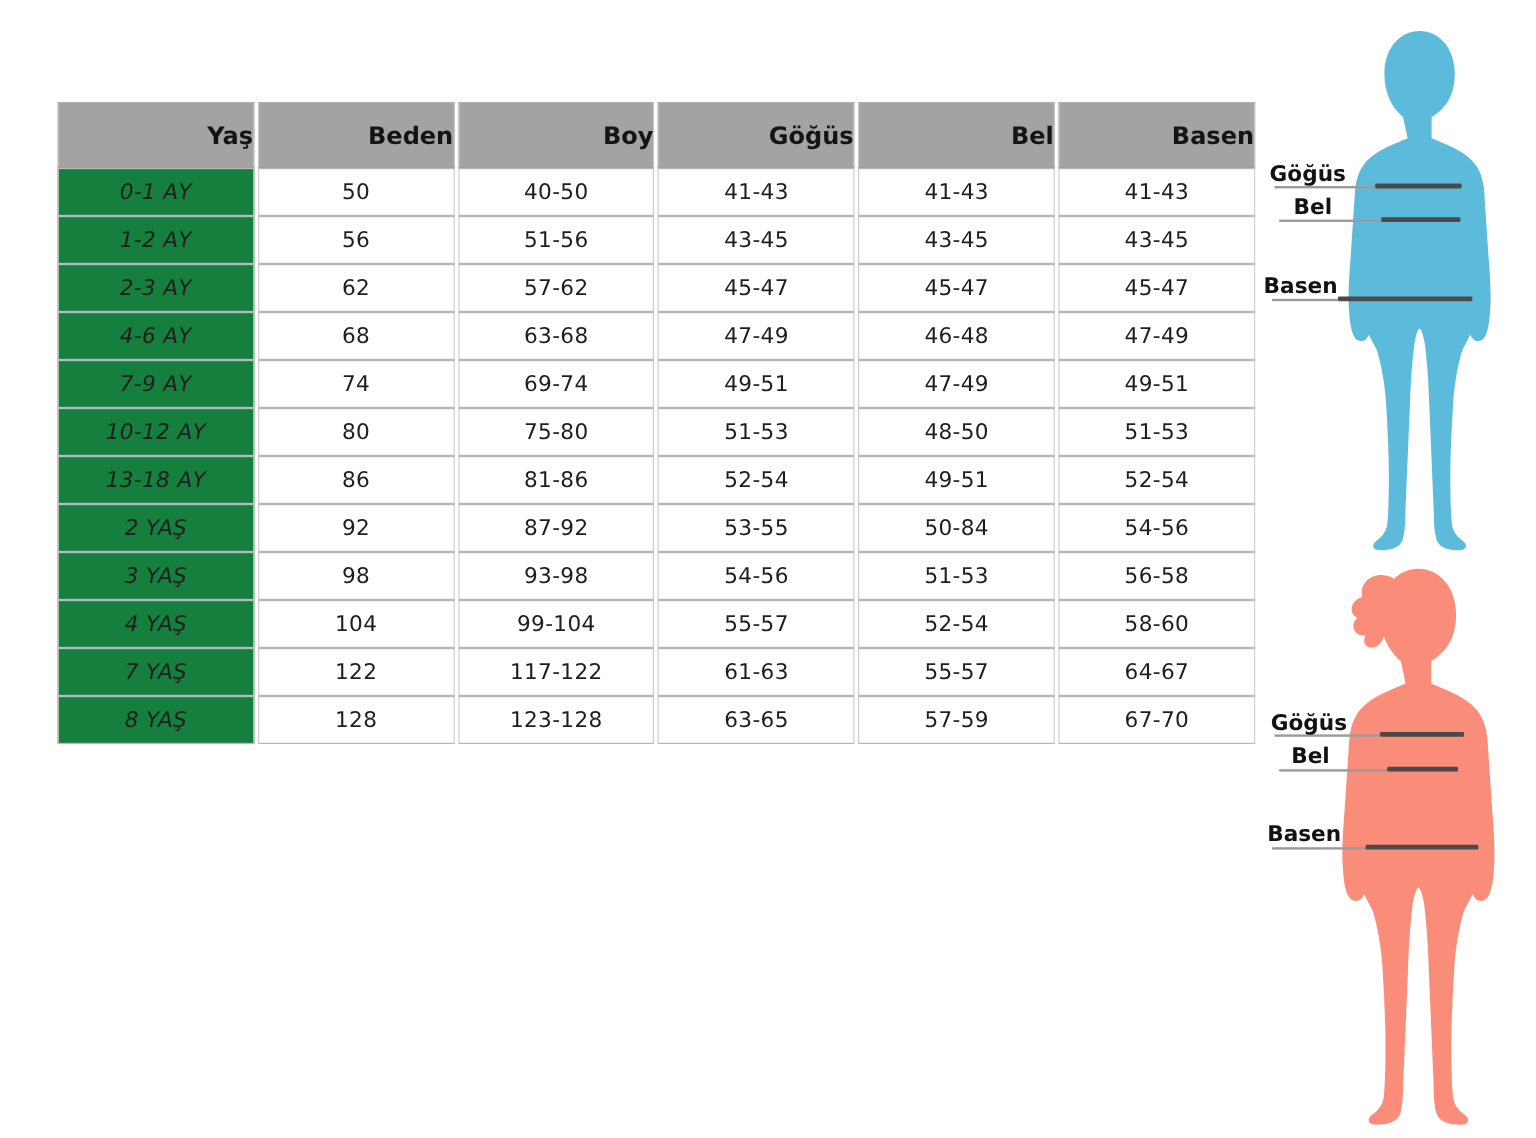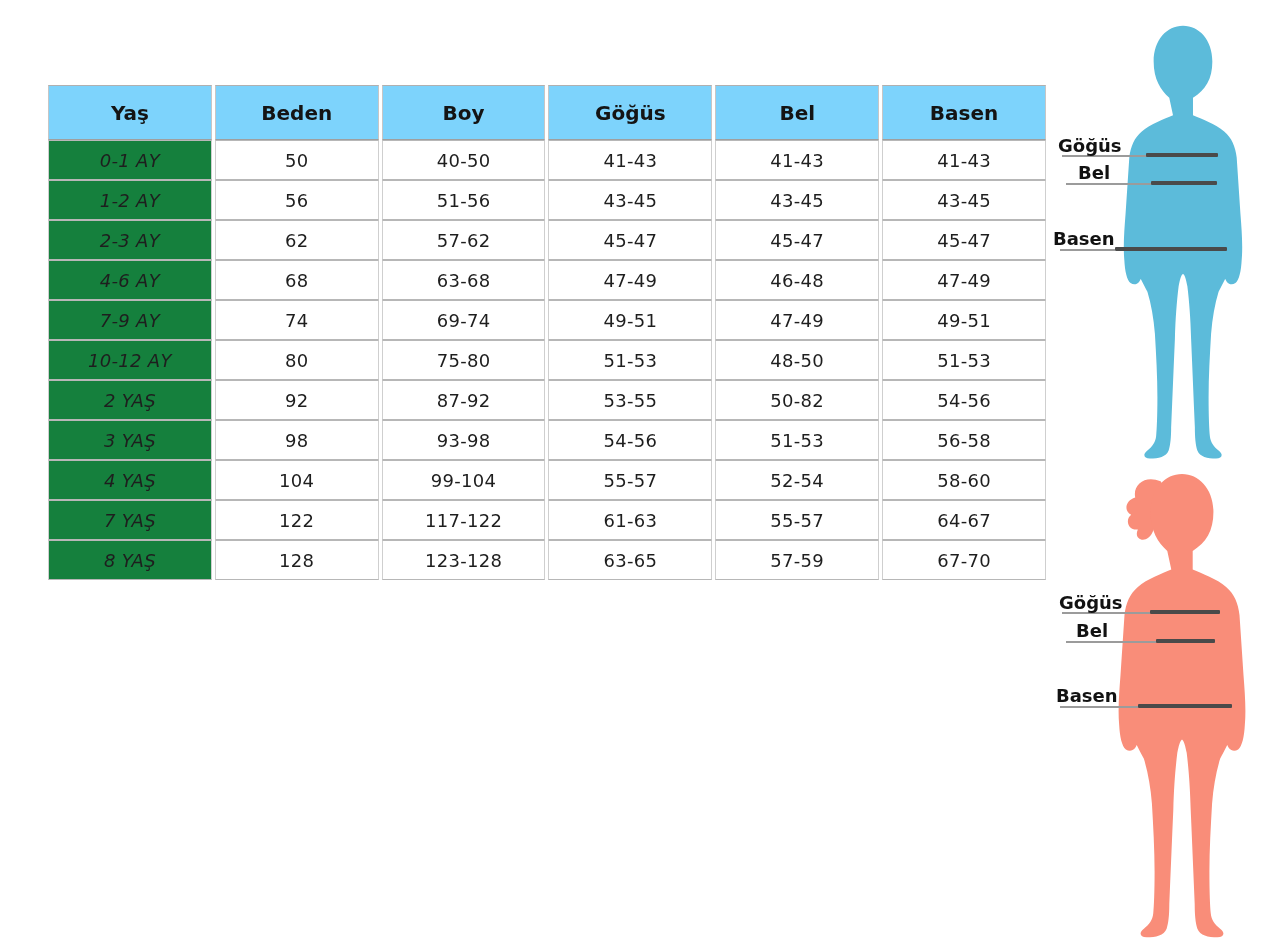--- a/index.html
+++ b/index.html
@@ -6,22 +6,22 @@
   html,body { width:1280px; height:948px; background:#ffffff;
     font-family:"DejaVu Sans","Liberation Sans",sans-serif; }
   .stage { position:relative; width:1280px; height:948px; overflow:hidden; background:#fff; }
 
   
   table.size-table {
     position:absolute; left:45px; top:85px; width:1004px;
     border-collapse:separate; border-spacing:3px 0; table-layout:fixed;
   }
   .size-table th {
-    height:55px; background:#7dd3fc; color:#141414;
-    font-size:20px; font-weight:bold; text-align:center; vertical-align:middle;
+    height:55px; background:#a3a3a3; color:#141414;
+    font-size:20px; font-weight:bold; text-align:right; vertical-align:middle;
     border-top:1px solid #b0b0b0; border-bottom:1px solid #9f9f9f;
     border-left:1px solid #c6c6c6; border-right:1px solid #c6c6c6;
   }
   .size-table td {
     height:40px; background:#ffffff; color:#1e1e1e;
     font-size:18px; text-align:center; vertical-align:middle;
     border-top:1px solid #b7b7b7; border-bottom:1px solid #b7b7b7;
     border-left:1px solid #cfcfcf; border-right:1px solid #cfcfcf;
     letter-spacing:0.3px;
   }
@@ -95,25 +95,33 @@
         </tr>
         <tr>
           <td>10-12 AY</td>
           <td>80</td>
           <td>75-80</td>
           <td>51-53</td>
           <td>48-50</td>
           <td>51-53</td>
         </tr>
         <tr>
+          <td>13-18 AY</td>
+          <td>86</td>
+          <td>81-86</td>
+          <td>52-54</td>
+          <td>49-51</td>
+          <td>52-54</td>
+        </tr>
+        <tr>
           <td>2 YAŞ</td>
           <td>92</td>
           <td>87-92</td>
           <td>53-55</td>
-          <td>50-82</td>
+          <td>50-84</td>
           <td>54-56</td>
         </tr>
         <tr>
           <td>3 YAŞ</td>
           <td>98</td>
           <td>93-98</td>
           <td>54-56</td>
           <td>51-53</td>
           <td>56-58</td>
         </tr>

